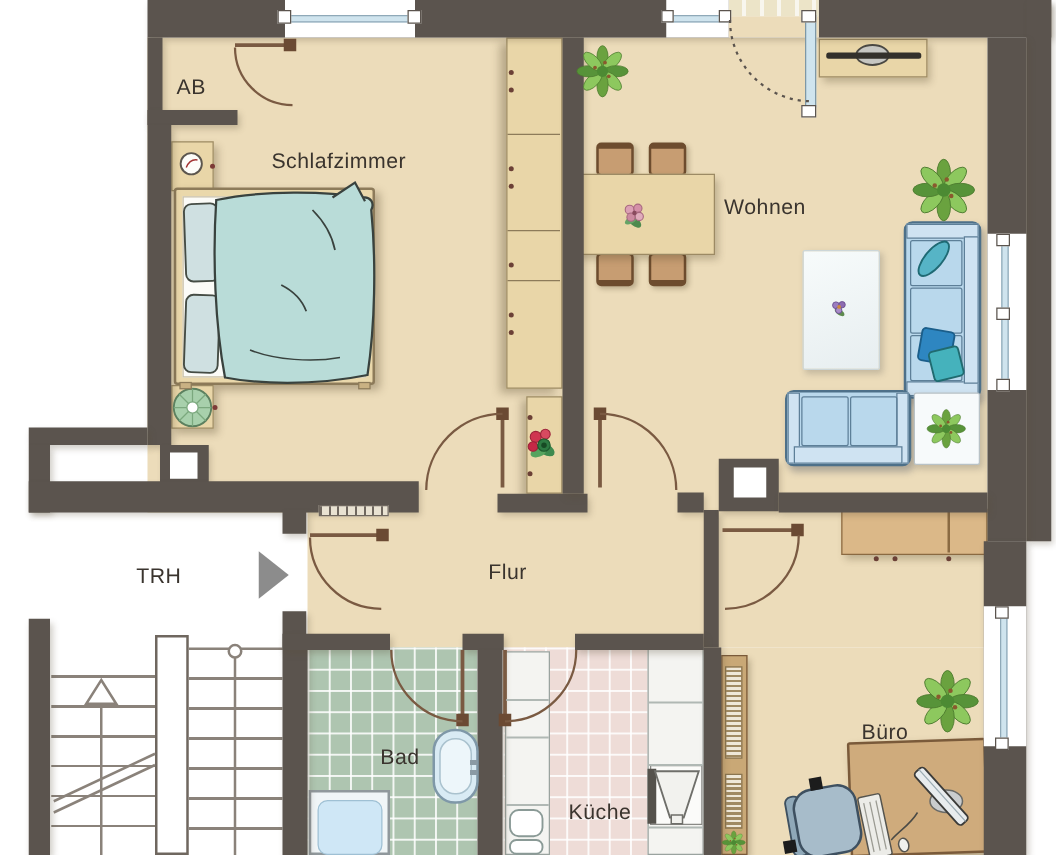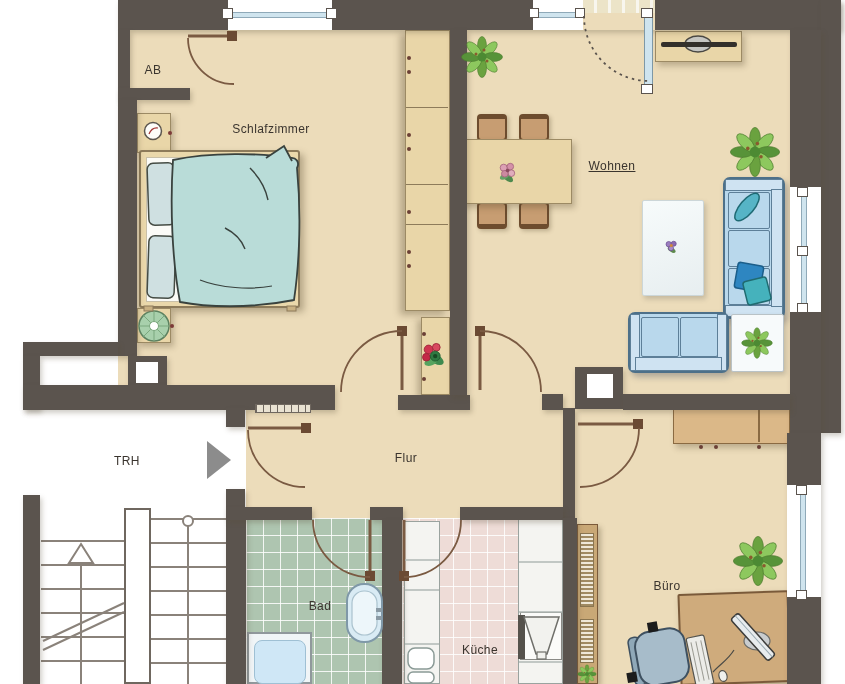--- a/index.html
+++ b/index.html
@@ -47,21 +47,21 @@
   .stove{background:#fbfbf9;border:1.5px solid #8a8a86;}
   .dark-strip{background:#55524c;}
   .radiator{background:#e9e2d2;border:1.5px solid #6f675f;box-sizing:border-box;
     background-image:repeating-linear-gradient(90deg,#6f675f 0 1.5px,transparent 1.5px 7px);}
   
   .steps{background:repeating-linear-gradient(180deg,var(--stair,#8a827a) 0 2px,transparent 2px 24px);z-index:10;}
   .guide{background:var(--stair,#8a827a);z-index:11;}
   .newel{background:#fff;border:2.5px solid #6f675f;box-sizing:border-box;z-index:12;}
   
   .room-label{position:absolute;transform:translate(-50%,-50%);z-index:60;
-    font-size:12px;font-weight:500;color:var(--text,#3a342e);letter-spacing:.4px;white-space:nowrap;}
+    font-size:17px;font-weight:500;color:var(--text,#3a342e);letter-spacing:.4px;white-space:nowrap;}
   svg.overlay{position:absolute;left:0;top:0;z-index:50;pointer-events:none;}
   .leaf-glass{background:var(--glass,#cfe4ee);border:1.5px solid #7e98a6;z-index:46;box-sizing:border-box;}
 </style>
 </head>
 <body>
 
 <div class="plan">
 
   <div class="abs floor" style="left:118px;top:30px;width:672px;height:488px;"></div>
   <div class="abs floor" style="left:563px;top:518px;width:224px;height:166px;"></div>
@@ -383,19 +383,19 @@
       <ellipse cx="723" cy="676" rx="4" ry="5.5" fill="#f0f0ec" stroke="#55544e" stroke-width="1.2" transform="rotate(-15 723 676)"></ellipse>
       <path d="M713,672 C720,664 728,660 734,650" fill="none" stroke="#4a4a46" stroke-width="1.2"></path>
     </g>
 
     <rect x="144" y="306" width="9" height="5" fill="#c9b183" stroke="#8d7b5a" stroke-width="1"></rect>
     <rect x="287" y="306" width="9" height="5" fill="#c9b183" stroke="#8d7b5a" stroke-width="1"></rect>
   </svg>
 
   <div class="room-label" style="left:153px;top:70px;">AB</div>
   <div class="room-label" style="left:271px;top:129px;">Schlafzimmer</div>
-  <div class="room-label" style="left:612px;top:166px;text-decoration:underline;">Wohnen</div>
+  <div class="room-label" style="left:612px;top:166px;">Wohnen</div>
   <div class="room-label" style="left:127px;top:461px;">TRH</div>
   <div class="room-label" style="left:406px;top:458px;">Flur</div>
   <div class="room-label" style="left:320px;top:606px;">Bad</div>
   <div class="room-label" style="left:480px;top:650px;">Küche</div>
-  <div class="room-label" style="left:667px;top:586px;">Büro</div>
+  <div class="room-label" style="left:708px;top:586px;">Büro</div>
 </div>
 
 </body></html>

